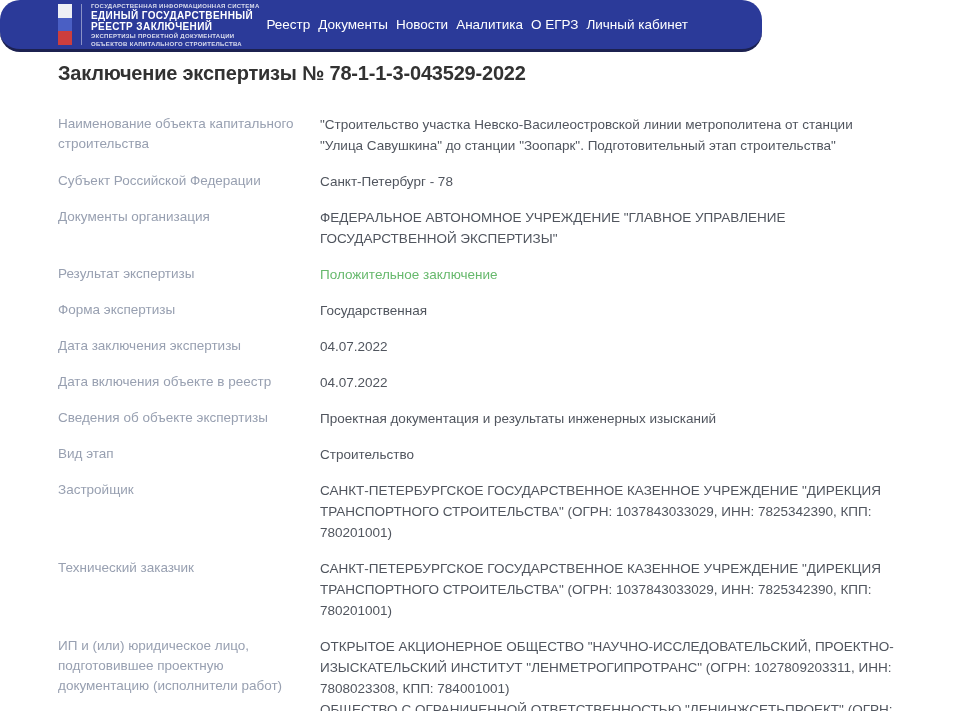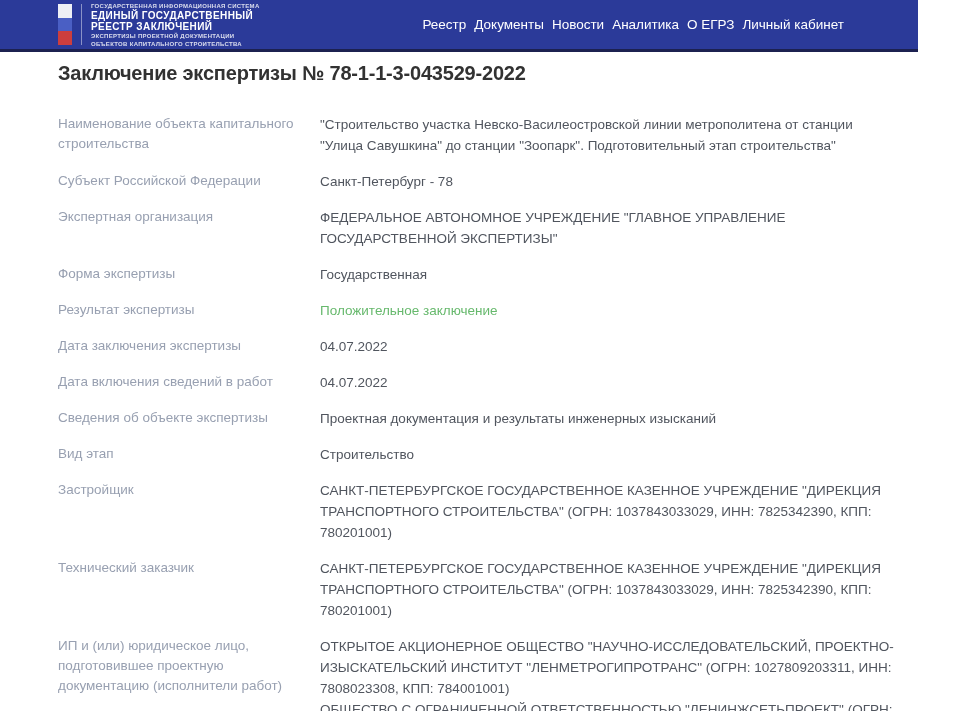--- a/index.html
+++ b/index.html
@@ -1,24 +1,25 @@
 <!DOCTYPE html>
 <html lang="ru"><head>
 <meta charset="utf-8">
 <style>
   * { margin: 0; padding: 0; box-sizing: border-box; }
   html, body { width: 954px; height: 711px; overflow: hidden; background: #ffffff;
     font-family: "Liberation Sans", sans-serif; }
 
   
   .site-header {
-    width: 918px; height: 52px; background: #2b3a99;
+    width: 762px; height: 52px; background: #2b3a99;
     border-bottom: 3px solid #1c2150;
     display: flex; align-items: center;
     padding-left: 58px;
+    border-radius: 20px;
   }
   .logo { display: flex; align-items: stretch; height: 41px; }
   .flag { width: 14px; display: flex; flex-direction: column; }
   .flag .band-white { flex: 1; background: #eef0f5; }
   .flag .band-blue  { flex: 1; background: #4a5fc4; }
   .flag .band-red   { flex: 1; background: #cc3e3e; }
   .logo-text {
     margin-left: 9px; padding-left: 9px;
     border-left: 1px solid rgba(255,255,255,0.45);
     display: flex; flex-direction: column; justify-content: center;
@@ -89,37 +90,37 @@
   <div class="fields">
     <div class="field-row">
       <div class="field-label">Наименование объекта капитального строительства</div>
       <div class="field-value">"Строительство участка Невско-Василеостровской линии метрополитена от станции "Улица Савушкина" до станции "Зоопарк". Подготовительный этап строительства"</div>
     </div>
     <div class="field-row">
       <div class="field-label">Субъект Российской Федерации</div>
       <div class="field-value">Санкт-Петербург - 78</div>
     </div>
     <div class="field-row">
-      <div class="field-label">Экспертная организация</div>
+      <div class="field-label">Документы организация</div>
       <div class="field-value">ФЕДЕРАЛЬНОЕ АВТОНОМНОЕ УЧРЕЖДЕНИЕ "ГЛАВНОЕ УПРАВЛЕНИЕ ГОСУДАРСТВЕННОЙ ЭКСПЕРТИЗЫ"</div>
+    </div>
+    <div class="field-row">
+      <div class="field-label">Результат экспертизы</div>
+      <div class="field-value positive">Положительное заключение</div>
     </div>
     <div class="field-row">
       <div class="field-label">Форма экспертизы</div>
       <div class="field-value">Государственная</div>
     </div>
     <div class="field-row">
-      <div class="field-label">Результат экспертизы</div>
-      <div class="field-value positive">Положительное заключение</div>
-    </div>
-    <div class="field-row">
       <div class="field-label">Дата заключения экспертизы</div>
       <div class="field-value">04.07.2022</div>
     </div>
     <div class="field-row">
-      <div class="field-label">Дата включения сведений в работ</div>
+      <div class="field-label">Дата включения объекте в реестр</div>
       <div class="field-value">04.07.2022</div>
     </div>
     <div class="field-row">
       <div class="field-label">Сведения об объекте экспертизы</div>
       <div class="field-value">Проектная документация и результаты инженерных изысканий</div>
     </div>
     <div class="field-row">
       <div class="field-label">Вид этап</div>
       <div class="field-value">Строительство</div>
     </div>

